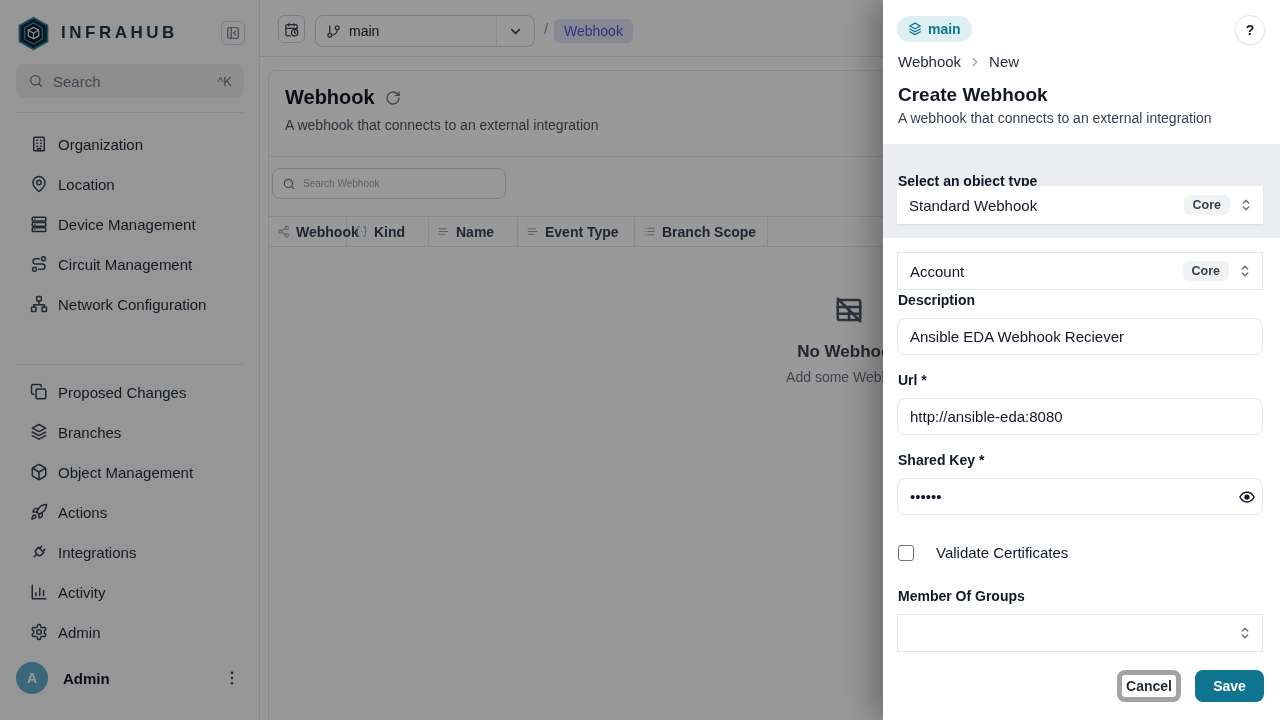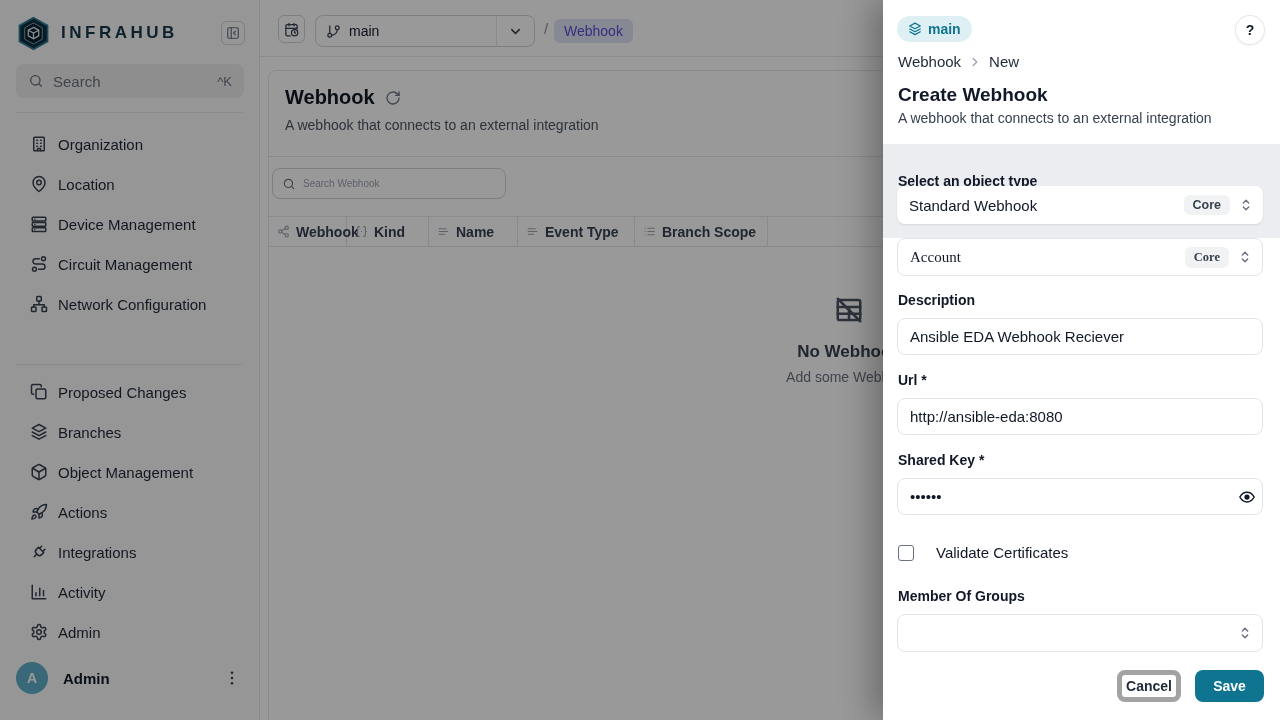--- a/index.html
+++ b/index.html
@@ -66,23 +66,23 @@
   .drawer { position:absolute; top:0; right:0; width:397px; height:720px; background:#fff; z-index:50; box-shadow:-12px 0 30px rgba(0,0,0,0.28); }
   .d-badge { position:absolute; left:14px; top:16px; height:26px; border-radius:13px; background:#dff0f4; color:#0e7490; font-size:14px; font-weight:600; display:flex; align-items:center; gap:6px; padding:0 11px; }
   .d-badge .ic { width:14px; height:14px; }
   .help-btn { position:absolute; right:16px; top:16px; width:28px; height:28px; border-radius:50%; background:#fff; box-shadow:0 0 0 1px #e5e7eb, 0 1px 3px rgba(0,0,0,.12); color:#111827; font-size:14px; font-weight:600; display:flex; align-items:center; justify-content:center; border:none; cursor:pointer; }
   .d-crumbs { position:absolute; left:15px; top:53px; display:flex; align-items:center; gap:7px; font-size:15px; color:#1f2937; }
   .d-crumbs .ic { width:14px; height:14px; color:#9ca3af; }
   .d-title { position:absolute; left:15px; top:84px; font-size:19px; font-weight:700; color:#111827; }
   .d-sub { position:absolute; left:15px; top:110px; font-size:14px; color:#374151; }
   .band { position:absolute; left:0; right:0; top:144px; height:94px; background:#ebedf0; z-index:2; }
   .f-label { position:absolute; left:15px; font-size:14px; font-weight:600; color:#111827; z-index:3; }
-  .sel { position:absolute; left:14px; width:366px; height:38px; background:#fff; border-radius:8px; display:flex; align-items:center; padding:0 9px 0 12px; cursor:pointer; }
+  .sel { position:absolute; left:14px; width:366px; height:38px; background:#fff; border-radius:0; display:flex; align-items:center; padding:0 9px 0 12px; cursor:pointer; }
   .sel-1 { top:186px; z-index:3; box-shadow:0 1px 2px rgba(0,0,0,.10); }
-  .sel-2 { top:238px; z-index:1; border:1px solid #e2e5e9;font-family:Liberation Serif, serif; }
+  .sel-2 { top:252px; z-index:1; border:1px solid #e2e5e9; }
   .sel-val { font-size:15px; color:#111827; }
   .core-badge { margin-left:auto; background:#f1f2f4; color:#374151; font-size:12.5px; font-weight:700; padding:3px 9px; border-radius:6px; }
   .updown { width:16px; height:16px; color:#6b7280; margin-left:8px; flex:none; }
   .tinput { position:absolute; left:14px; width:366px; height:37px; border:1px solid #e2e5e9; border-radius:8px; padding:0 12px; font-size:15px; color:#111827; font-family:inherit; background:#fff; outline:none; }
   .eye-btn { position:absolute; right:24px; top:488px; width:18px; height:18px; color:#111827; background:none; border:none; padding:0; cursor:pointer; z-index:4; }
   .chk-row { position:absolute; left:15px; top:544px; display:flex; align-items:center; gap:22px; cursor:pointer;justify-content:center; }
   .chk-box { width:16px; height:16px; border:1.5px solid #6b7280; border-radius:3px; background:#fff; }
   .chk-label { font-size:15px; color:#111827; }
   .member-sel { top:614px; border:1px solid #e2e5e9; }
   .btn { position:absolute; top:670px; height:32px; border-radius:8px; font-size:14px; font-weight:600; font-family:inherit; display:flex; align-items:center; justify-content:center; cursor:pointer; }

